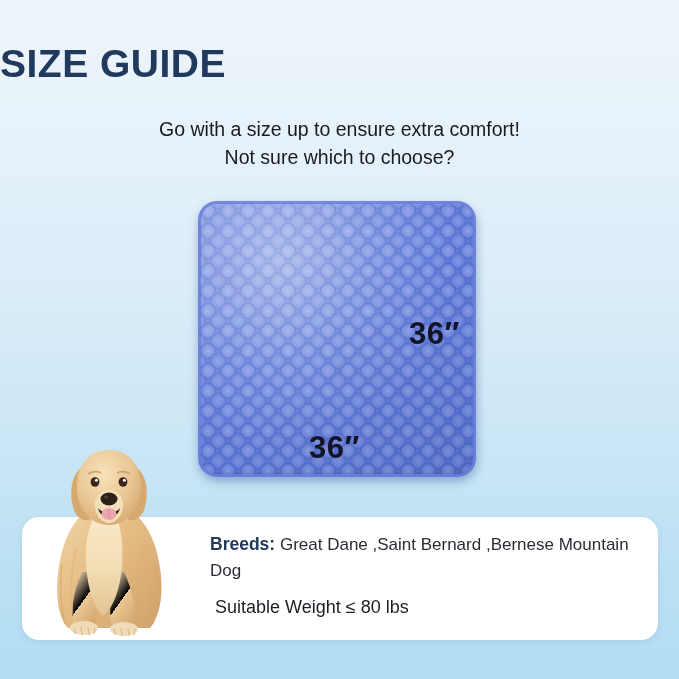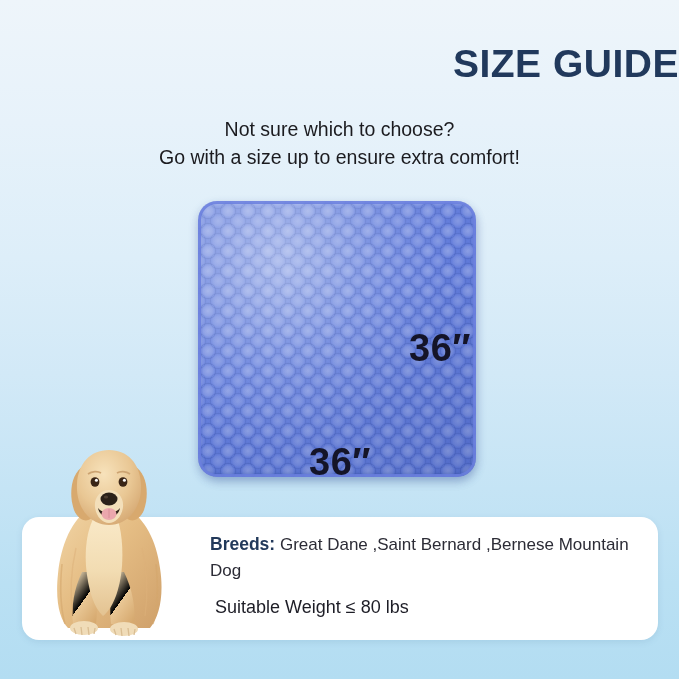--- a/index.html
+++ b/index.html
@@ -28,21 +28,21 @@
                 #b3ddf2 100%);
     overflow: hidden;
   }
 
   
   .headline {
     position: absolute;
     left: 0;
     top: 44px;
     width: 679px;
-    text-align: right;
+    text-align: left;
     font-size: 39px;
     font-weight: bold;
     letter-spacing: 0.5px;
     color: #21395c;
     line-height: 1.05;
   }
   .subline {
     position: absolute;
     left: 0;
     top: 116px;
@@ -106,26 +106,25 @@
     position: absolute;
     inset: 0;
     border-radius: 19px;
     box-shadow: inset 0 0 0 3px rgba(104,126,222,0.85),
                 inset 0 2px 3px rgba(255,255,255,0.30),
                 inset 0 -3px 5px rgba(45,70,150,0.32);
   }
 
   .dim {
     position: absolute;
-    font-size: 38px;
+    font-size: 31px;
     font-weight: 600;
     color: #141428;
     letter-spacing: 0.5px;
     white-space: nowrap;
-    margin-top: 11px;
   }
   .dim-right { left: 211px; top: 115px; }
   .dim-bottom { left: 111px; top: 229px; }
 
   
   .info-card {
     position: absolute;
     left: 22px;
     top: 517px;
     width: 636px;
@@ -167,22 +166,22 @@
   }
 </style>
 </head>
 <body>
 
 <div id="page">
 
   <div class="headline">SIZE GUIDE</div>
 
   <div class="subline">
+    <span>Go with a size up to ensure extra comfort!</span>
     <span>Not sure which to choose?</span>
-    <span>Go with a size up to ensure extra comfort!</span>
   </div>
 
   <div class="mat-wrap">
     <div class="mat-shadow"></div>
     <div class="mat">
       <div class="mat-texture"></div>
       <div class="mat-sheen"></div>
       <div class="mat-edge"></div>
     </div>
     <div class="dim dim-right">36″</div>

